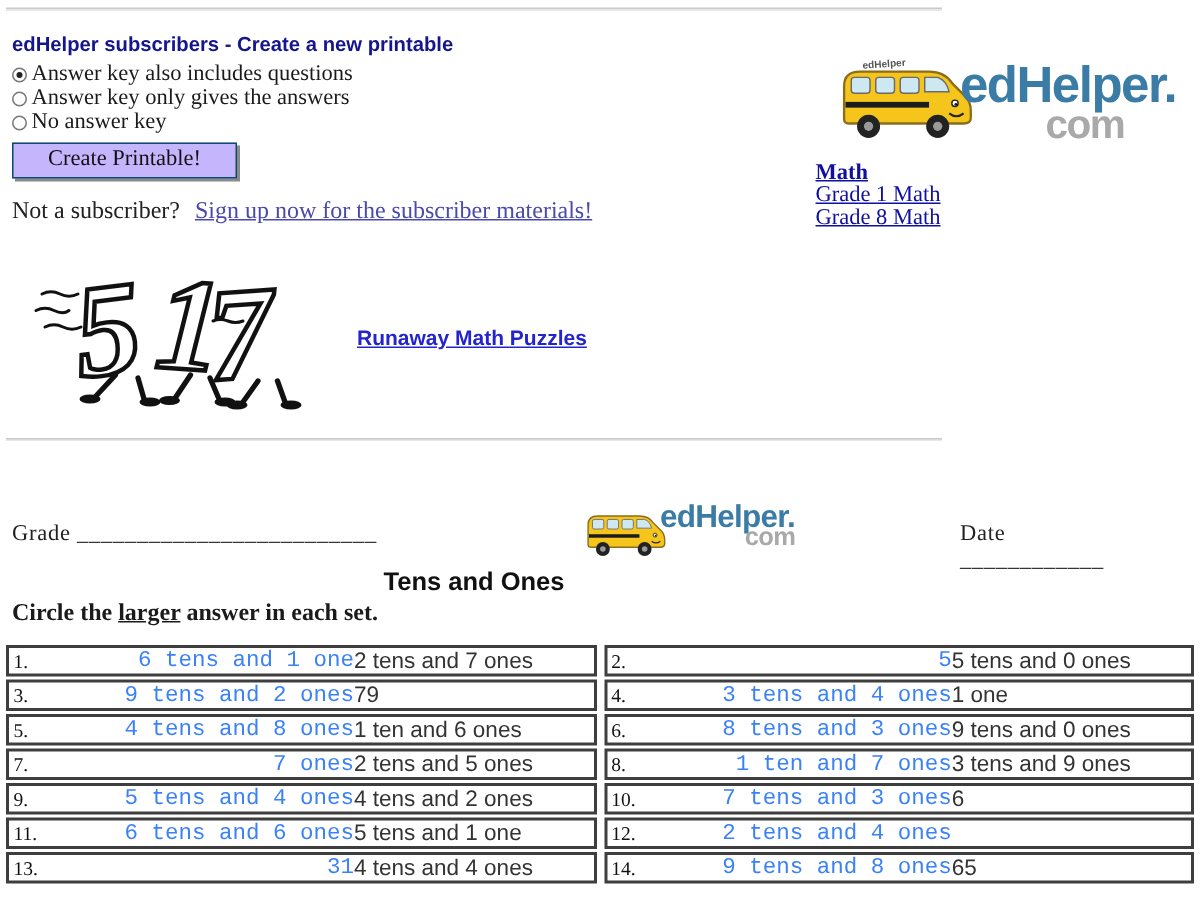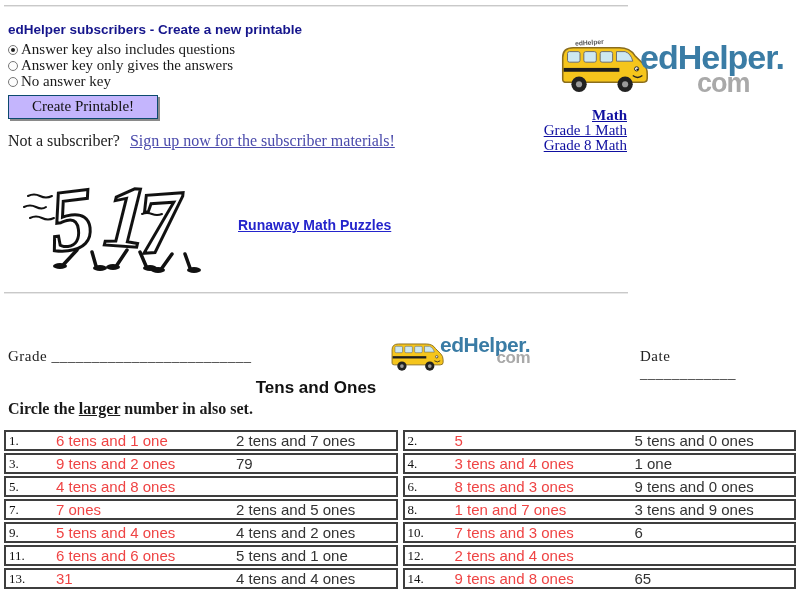--- a/index.html
+++ b/index.html
@@ -26,21 +26,21 @@
          box-shadow:2px 2px 0 #8a8a8a; padding:2px 23px 3px; cursor:pointer; }
 
   
   .bus-big { position:absolute; left:556px; top:34px; }
   .logo-word-big { position:absolute; left:640px; top:38px;
         font-family:"Liberation Sans",sans-serif; font-weight:bold;
         font-size:34px; letter-spacing:-1px; color:#3a7ca5; }
   .logo-com-big { position:absolute; left:697px; top:68px;
         font-family:"Liberation Sans",sans-serif; font-weight:bold;
         font-size:27px; letter-spacing:-1px; color:#a9a9a9; }
-  .grade-links { position:absolute; right:5px; top:108px; text-align:right;
+  .grade-links { position:absolute; right:5px; top:108px; text-align:left;
         font-size:15px; line-height:15px; }
   .grade-links a { color:#0f0fa0; text-decoration:underline; display:block; cursor:pointer; }
   .grade-links a.bold { font-weight:bold; }
 
   
   .subscribe { position:absolute; left:8px; top:132px; font-size:16px; color:#222; }
   .subscribe a { color:#4a4aab; text-decoration:underline; margin-left:10px; cursor:pointer; }
 
   
   .promo-img { position:absolute; left:22px; top:162px; }
@@ -63,22 +63,22 @@
   .instruction { position:absolute; left:8px; top:400px; font-size:16px; font-weight:bold; color:#1a1a1a; }
   .instruction u { text-decoration:underline; }
 
   
   .tables { position:absolute; left:4px; top:430px; width:792px; display:flex; gap:5px; }
   .ptable { width:50%; }
   .prow { display:flex; align-items:center; border:2px solid #3e3e3e; height:21px;
           margin-bottom:2px; background:#fff; }
   .pnum { width:38px; align-self:flex-start; padding:1px 0 0 3px;
           font-family:"Liberation Serif",serif; font-size:13px; color:#111; }
-  .pa { width:192px; padding-left:12px; font-family:Liberation Sans, sans-serif;
-        font-size:15px; color:#ef4444; white-space:nowrap; }
+  .pa { width:192px; padding-left:12px; font-family:Liberation Mono, monospace;
+        font-size:15px; color:#3b82f6; white-space:nowrap;text-align:right; }
   .pb { flex:1; font-family:"Liberation Sans",sans-serif; font-size:15px; color:#333;
         white-space:nowrap; }
 </style>
 </head>
 <body>
 
 <div class="page">
 
   <div class="hr top"></div>
 
@@ -183,37 +183,38 @@
     </span>
   </div>
 
   <div class="date-row">
     <span>Date</span>
     <span>____________</span>
   </div>
 
   <div class="ws-title">Tens and Ones</div>
 
-  <div class="instruction"><span>Circle the </span><u>larger</u><span> number in also set.</span></div>
+  <div class="instruction"><span>Circle the </span><u>larger</u><span> answer in each set.</span></div>
 
   <div class="tables">
     <div class="ptable">
       <div class="prow">
         <span class="pnum">1.</span>
         <span class="pa">6 tens and 1 one</span>
         <span class="pb">2 tens and 7 ones</span>
       </div>
       <div class="prow">
         <span class="pnum">3.</span>
         <span class="pa">9 tens and 2 ones</span>
         <span class="pb">79</span>
       </div>
       <div class="prow">
         <span class="pnum">5.</span>
         <span class="pa">4 tens and 8 ones</span>
+        <span class="pb">1 ten and 6 ones</span>
       </div>
       <div class="prow">
         <span class="pnum">7.</span>
         <span class="pa">7 ones</span>
         <span class="pb">2 tens and 5 ones</span>
       </div>
       <div class="prow">
         <span class="pnum">9.</span>
         <span class="pa">5 tens and 4 ones</span>
         <span class="pb">4 tens and 2 ones</span>

